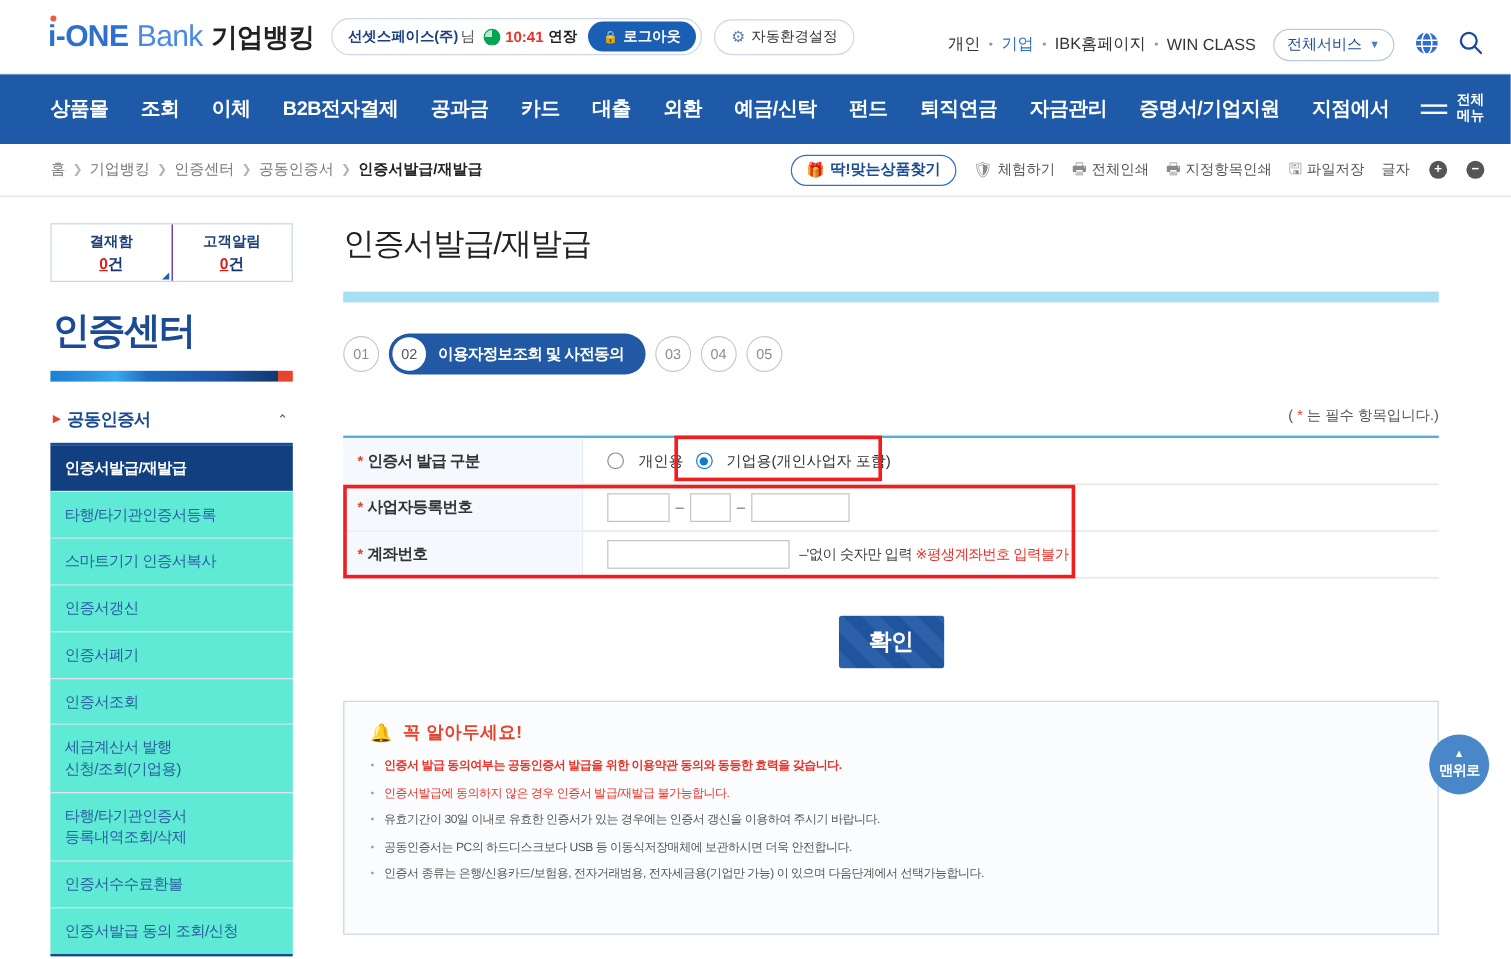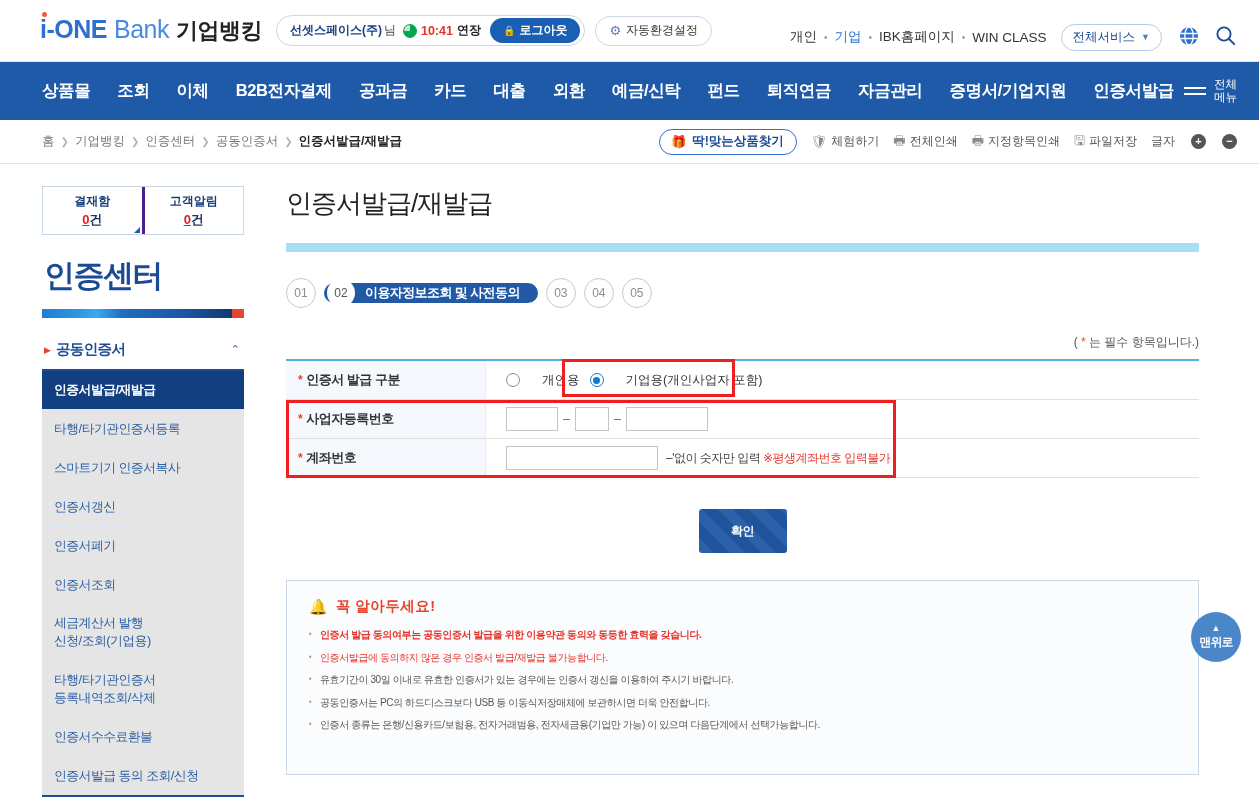--- a/index.html
+++ b/index.html
@@ -135,21 +135,21 @@
   }
   .gnb-items { display: flex; align-items: center; gap: 27px; }
   .allmenu {
     margin-left: auto;
     display: flex; align-items: center; gap: 8px;
     cursor: pointer;
   }
   .burger { display: flex; flex-direction: column; gap: 4px; }
   .burger span { display: block; width: 22px; height: 2px; background: #fff; }
   .allmenu-label {
-    color: #fff; font-size: 11.5px; line-height: 1.15; font-weight: normal;
+    color: #fff; font-size: 11.5px; line-height: 1.15; font-weight: bold;
     text-align: left; white-space: pre-line;
   }
 
   
   .crumbbar {
     height: 44px;
     display: flex;
     align-items: center;
     padding: 0 22px 0 42px;
     border-bottom: 1px solid #e2e2e2;
@@ -181,21 +181,21 @@
   
   .wrap { display: flex; padding: 0 0 0 42px; }
 
   
   .side { width: 202px; flex: 0 0 202px; padding-top: 22px; }
   .boxes { display: flex; border: 1px solid #c9d6e6; height: 49px; }
   .boxcell {
     flex: 1; text-align: center; display: flex; flex-direction: column;
     justify-content: center; gap: 1px; position: relative;
   }
-  .boxcell + .boxcell { border-left: 3px solid #4c1d95; }
+  .boxcell + .boxcell { border-left: 1px solid #4c1d95; }
   .boxcell .t { font-size: 12px; color: #1a3f7a; font-weight: bold; }
   .boxcell .v { font-size: 13px; color: #15356b; font-weight: bold; }
   .boxcell .v b { color: #e01f1f; text-decoration: underline; }
   .corner {
     position: absolute; right: 2px; bottom: 1px;
     width: 0; height: 0;
     border-left: 6px solid transparent;
     border-bottom: 6px solid #1a5fb4;
   }
   .sidetitle {
@@ -213,21 +213,21 @@
     border-bottom: 2px solid #1a4b94;
     cursor: pointer;
   }
   .acc-head .tri { color: #e8432e; font-size: 9px; margin-right: 5px; }
   .acc-head .lb { font-size: 14.5px; font-weight: bold; color: #1a4b94; letter-spacing: -0.6px; }
   .acc-head .car { margin-left: auto; color: #3a6ba5; font-size: 11px; }
 
   .menu { list-style: none; margin: 0; padding: 0; border-bottom: 2px solid #1a4b94; }
   .menu li {
     border-bottom: 1px solid #dde5ef;
-    background: #e5e5e5;
+    background: #5eead4;
     font-size: 12.8px;
     color: #2b5ea3;
     padding: 10px 12px;
     line-height: 1.4;
     letter-spacing: -0.5px;
     cursor: pointer;
   }
   .menu li:last-child { border-bottom: none; }
   .menu li.active {
     background: #123f80; color: #fff; font-weight: bold;
@@ -240,21 +240,21 @@
 
   .steps { display: flex; align-items: center; gap: 8px; margin-bottom: 26px; }
   .step {
     width: 30px; height: 30px; border-radius: 50%;
     border: 1px solid #c9c9c9; color: #8d8d8d;
     font-size: 12px; display: flex; align-items: center; justify-content: center;
     background: #fff; cursor: pointer;
   }
   .step-active {
     display: flex; align-items: center;
-    background: #2159a5; border-radius: 18px; height: 20px;
+    background: #2159a5; border-radius: 18px; height: 34px;
     padding: 0 18px 0 3px; gap: 10px; cursor: pointer;
   }
   .step-active .num {
     width: 28px; height: 28px; border-radius: 50%; background: #fff;
     color: #555; font-size: 12px; display: flex; align-items: center; justify-content: center;
   }
   .step-active .lb { color: #fff; font-size: 13px; font-weight: bold; letter-spacing: -0.6px; }
 
   .reqnote { text-align: right; font-size: 12px; color: #555; margin-bottom: 8px; }
   .reqnote .st { color: #e8432e; }
@@ -265,21 +265,21 @@
     width: 200px; flex: 0 0 200px;
     background: #f5f8fc;
     display: flex; align-items: center;
     padding-left: 12px;
     font-size: 13px; color: #333; font-weight: bold; letter-spacing: -0.5px;
     border-right: 1px solid #e6ecf4;
   }
   .th .st { color: #e8432e; margin-right: 4px; font-size: 12px; }
   .td { flex: 1; display: flex; align-items: center; padding: 5px 0 5px 20px; font-size: 12.5px; color: #333; }
 
-  .radio-lb { display: flex; align-items: center; gap: 22px; cursor: pointer; margin-right: 10px; }
+  .radio-lb { display: flex; align-items: center; gap: 12px; cursor: pointer; margin-right: 10px; }
   .rd {
     width: 14px; height: 14px; border-radius: 50%;
     border: 1px solid #8e8e8e; background: #fff; display: inline-block; position: relative;
   }
   .rd.on { border: 1px solid #1478d0; }
   .rd.on::after {
     content: ""; position: absolute; left: 2.5px; top: 2.5px;
     width: 7px; height: 7px; border-radius: 50%; background: #1478d0;
   }
   .inp {
@@ -295,21 +295,21 @@
   #hl-radio { left: 276px; top: -2px; width: 173px; height: 38px; }
   #hl-fields { left: 0px; top: 39px; width: 610px; height: 78px; }
 
   .btnrow { display: flex; justify-content: center; margin: 31px 0 0; }
   .confirm {
     width: 88px; height: 44px;
     background:
       repeating-linear-gradient(45deg, rgba(255,255,255,.05) 0 11px, rgba(0,0,0,.05) 11px 22px),
       #2159a5;
     color: #fff; border: none; border-radius: 3px;
-    font-size: 12px; font-weight: bold; font-family: inherit; cursor: pointer;
+    font-size: 19px; font-weight: bold; font-family: inherit; cursor: pointer;
     letter-spacing: -0.5px;
   }
 
   .notice {
     margin-top: 27px; border: 1px solid #c9d6e6; background: #fbfcfe;
     padding: 16px 22px 18px; height: 195px; overflow: hidden;
   }
   .notice-hd { display: flex; align-items: center; gap: 8px; margin-bottom: 12px; }
   .notice-hd .ic { color: #2f6fd0; font-size: 15px; }
   .notice-hd .tx { color: #e8432e; font-size: 14.5px; font-weight: bold; letter-spacing: 0.5px; }
@@ -401,21 +401,21 @@
     <a>B2B전자결제</a>
     <a>공과금</a>
     <a>카드</a>
     <a>대출</a>
     <a>외환</a>
     <a>예금/신탁</a>
     <a>펀드</a>
     <a>퇴직연금</a>
     <a>자금관리</a>
     <a>증명서/기업지원</a>
-    <a>인증서발급</a>
+    <a>지점에서</a>
   </div>
   <div class="allmenu">
     <span class="burger">
         <span></span>
         <span></span>
       </span>
     <span class="allmenu-label">전체
 메뉴</span>
   </div>
 </nav>

